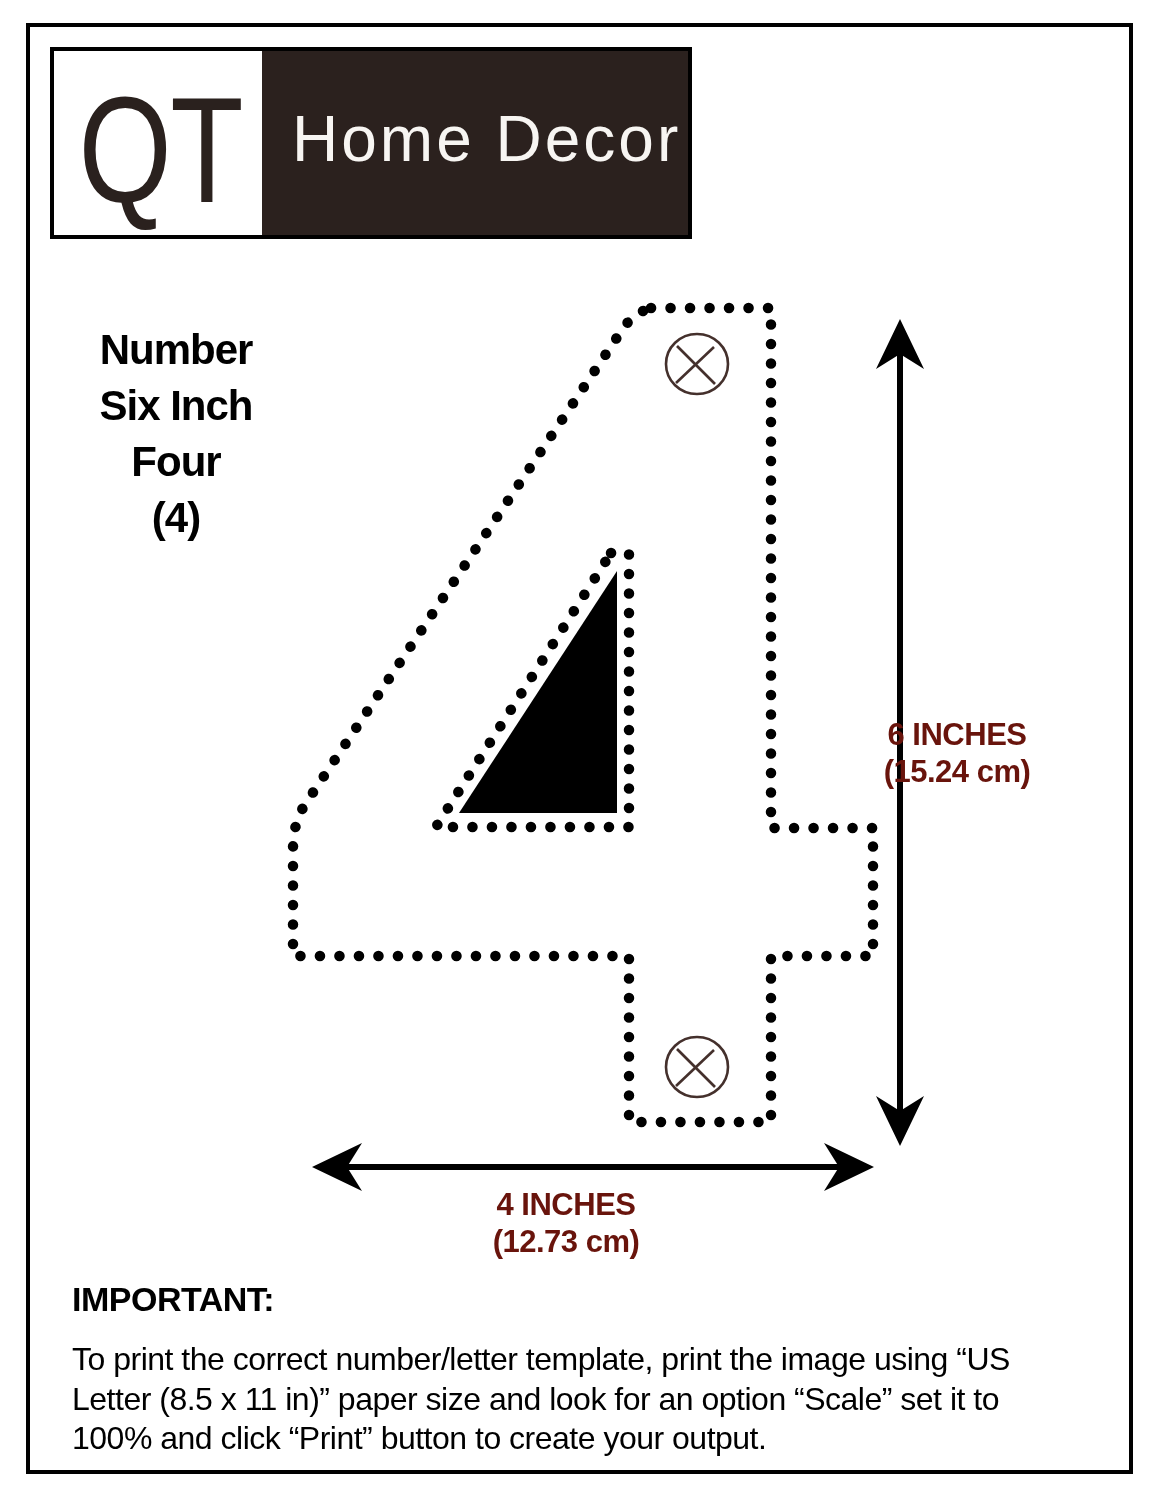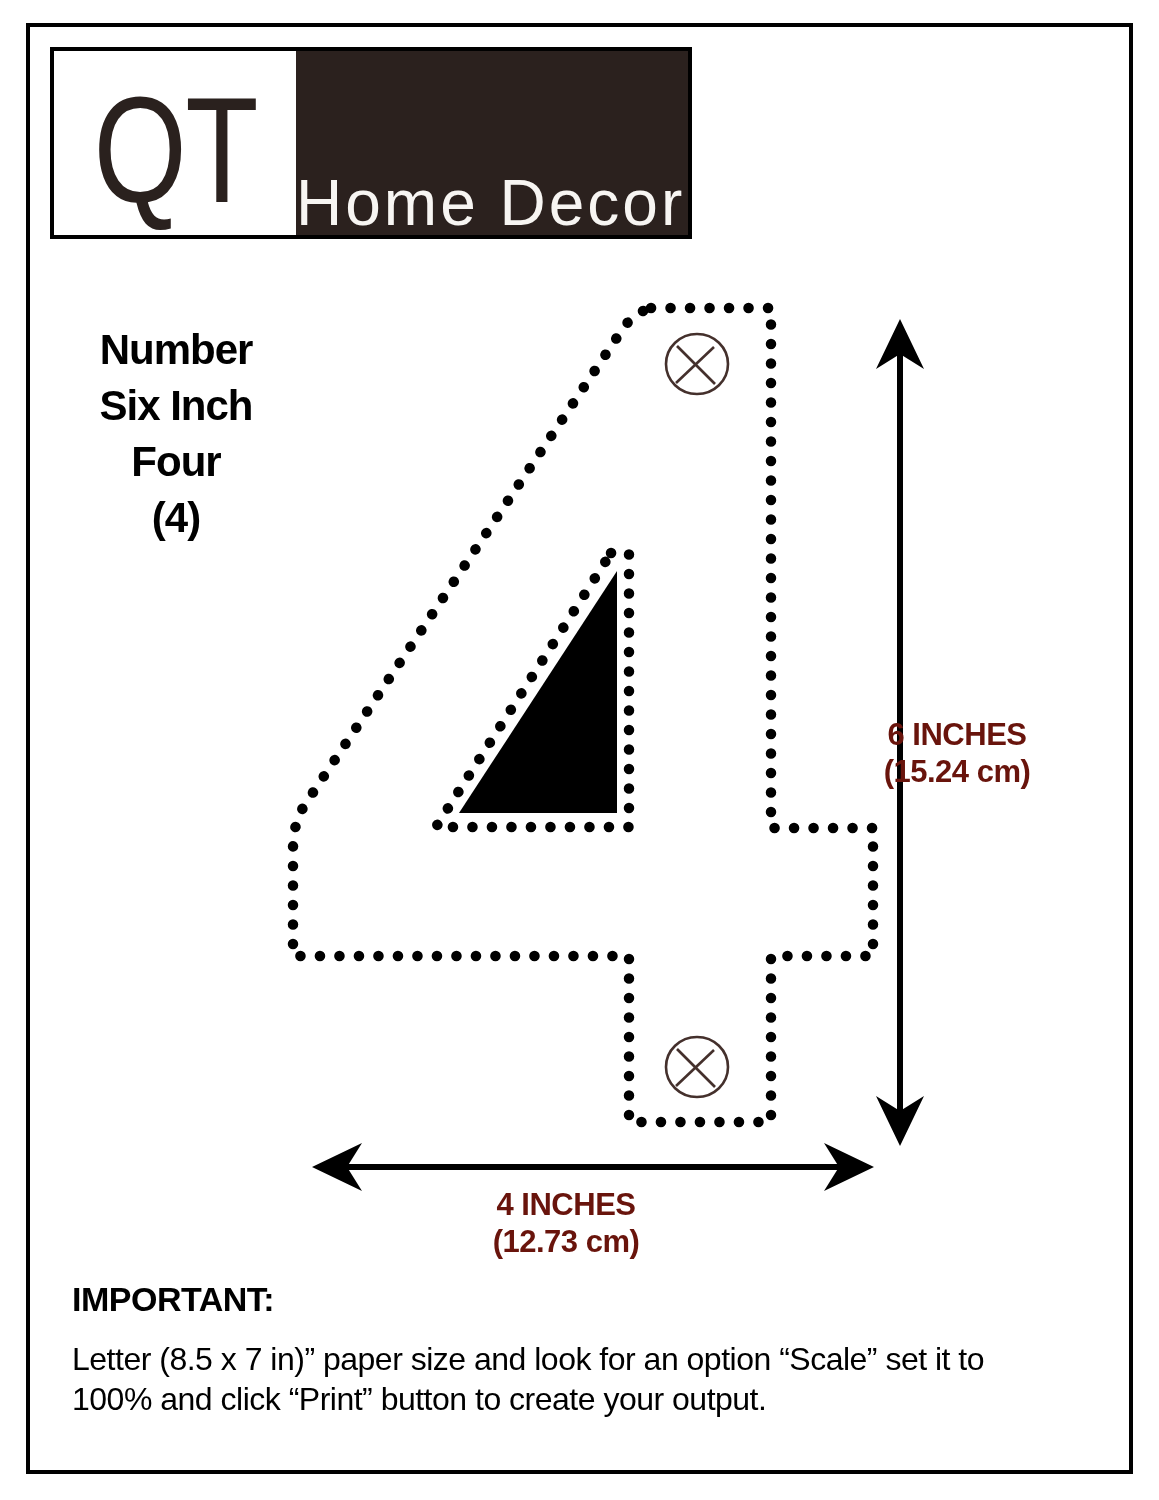--- a/index.html
+++ b/index.html
@@ -26,34 +26,34 @@
   }
   
   .logo{
     position:absolute;left:50px;top:47px;
     width:642px;height:192px;
     border:4px solid var(--ink);
     box-sizing:border-box;
     display:flex;
   }
   .logo-left{
-    width:242px;background:#ffffff;
-    display:flex;align-items:center;justify-content:center;
+    width:208px;background:#ffffff;
+    display:flex;align-items:center;justify-content:flex-end;
     padding-top:14px;box-sizing:border-box;
   }
   .logo-monogram{
     font-size:150px;line-height:1;font-weight:400;
     color:#2a211e;letter-spacing:-2px;
     transform:scaleX(.8);transform-origin:50% 50%;
     white-space:nowrap;
   }
   .logo-right{
     flex:1;background:var(--logo-bg);
-    display:flex;align-items:flex-end;
-    padding-top:56px;
+    display:flex;align-items:flex-start;
+    padding-left:30px;padding-top:56px;
     box-sizing:border-box;
   }
   .logo-brand{
     font-size:64px;line-height:1;font-weight:400;
     color:var(--logo-fg);letter-spacing:3px;white-space:nowrap;
   }
   
   .title-block{
     position:absolute;left:66px;top:322px;width:220px;
     text-align:center;font-weight:bold;
@@ -152,15 +152,16 @@
   <div>6 INCHES</div>
   <div>(15.24 cm)</div>
 </div>
 <div class="dim-label dim-width">
   <div>4 INCHES</div>
   <div>(12.73 cm)</div>
 </div>
 
 <div class="important">
   <div class="important-heading">IMPORTANT:</div>
-  <div class="important-line">Letter (8.5 x 7 in)” paper size and look for an option “Scale” set it to</div>
+  <div class="important-line">To print the correct number/letter template, print the image using “US</div>
+  <div class="important-line">Letter (8.5 x 11 in)” paper size and look for an option “Scale” set it to</div>
   <div class="important-line">100% and click “Print” button to create your output.</div>
 </div>
 
 </body></html>

